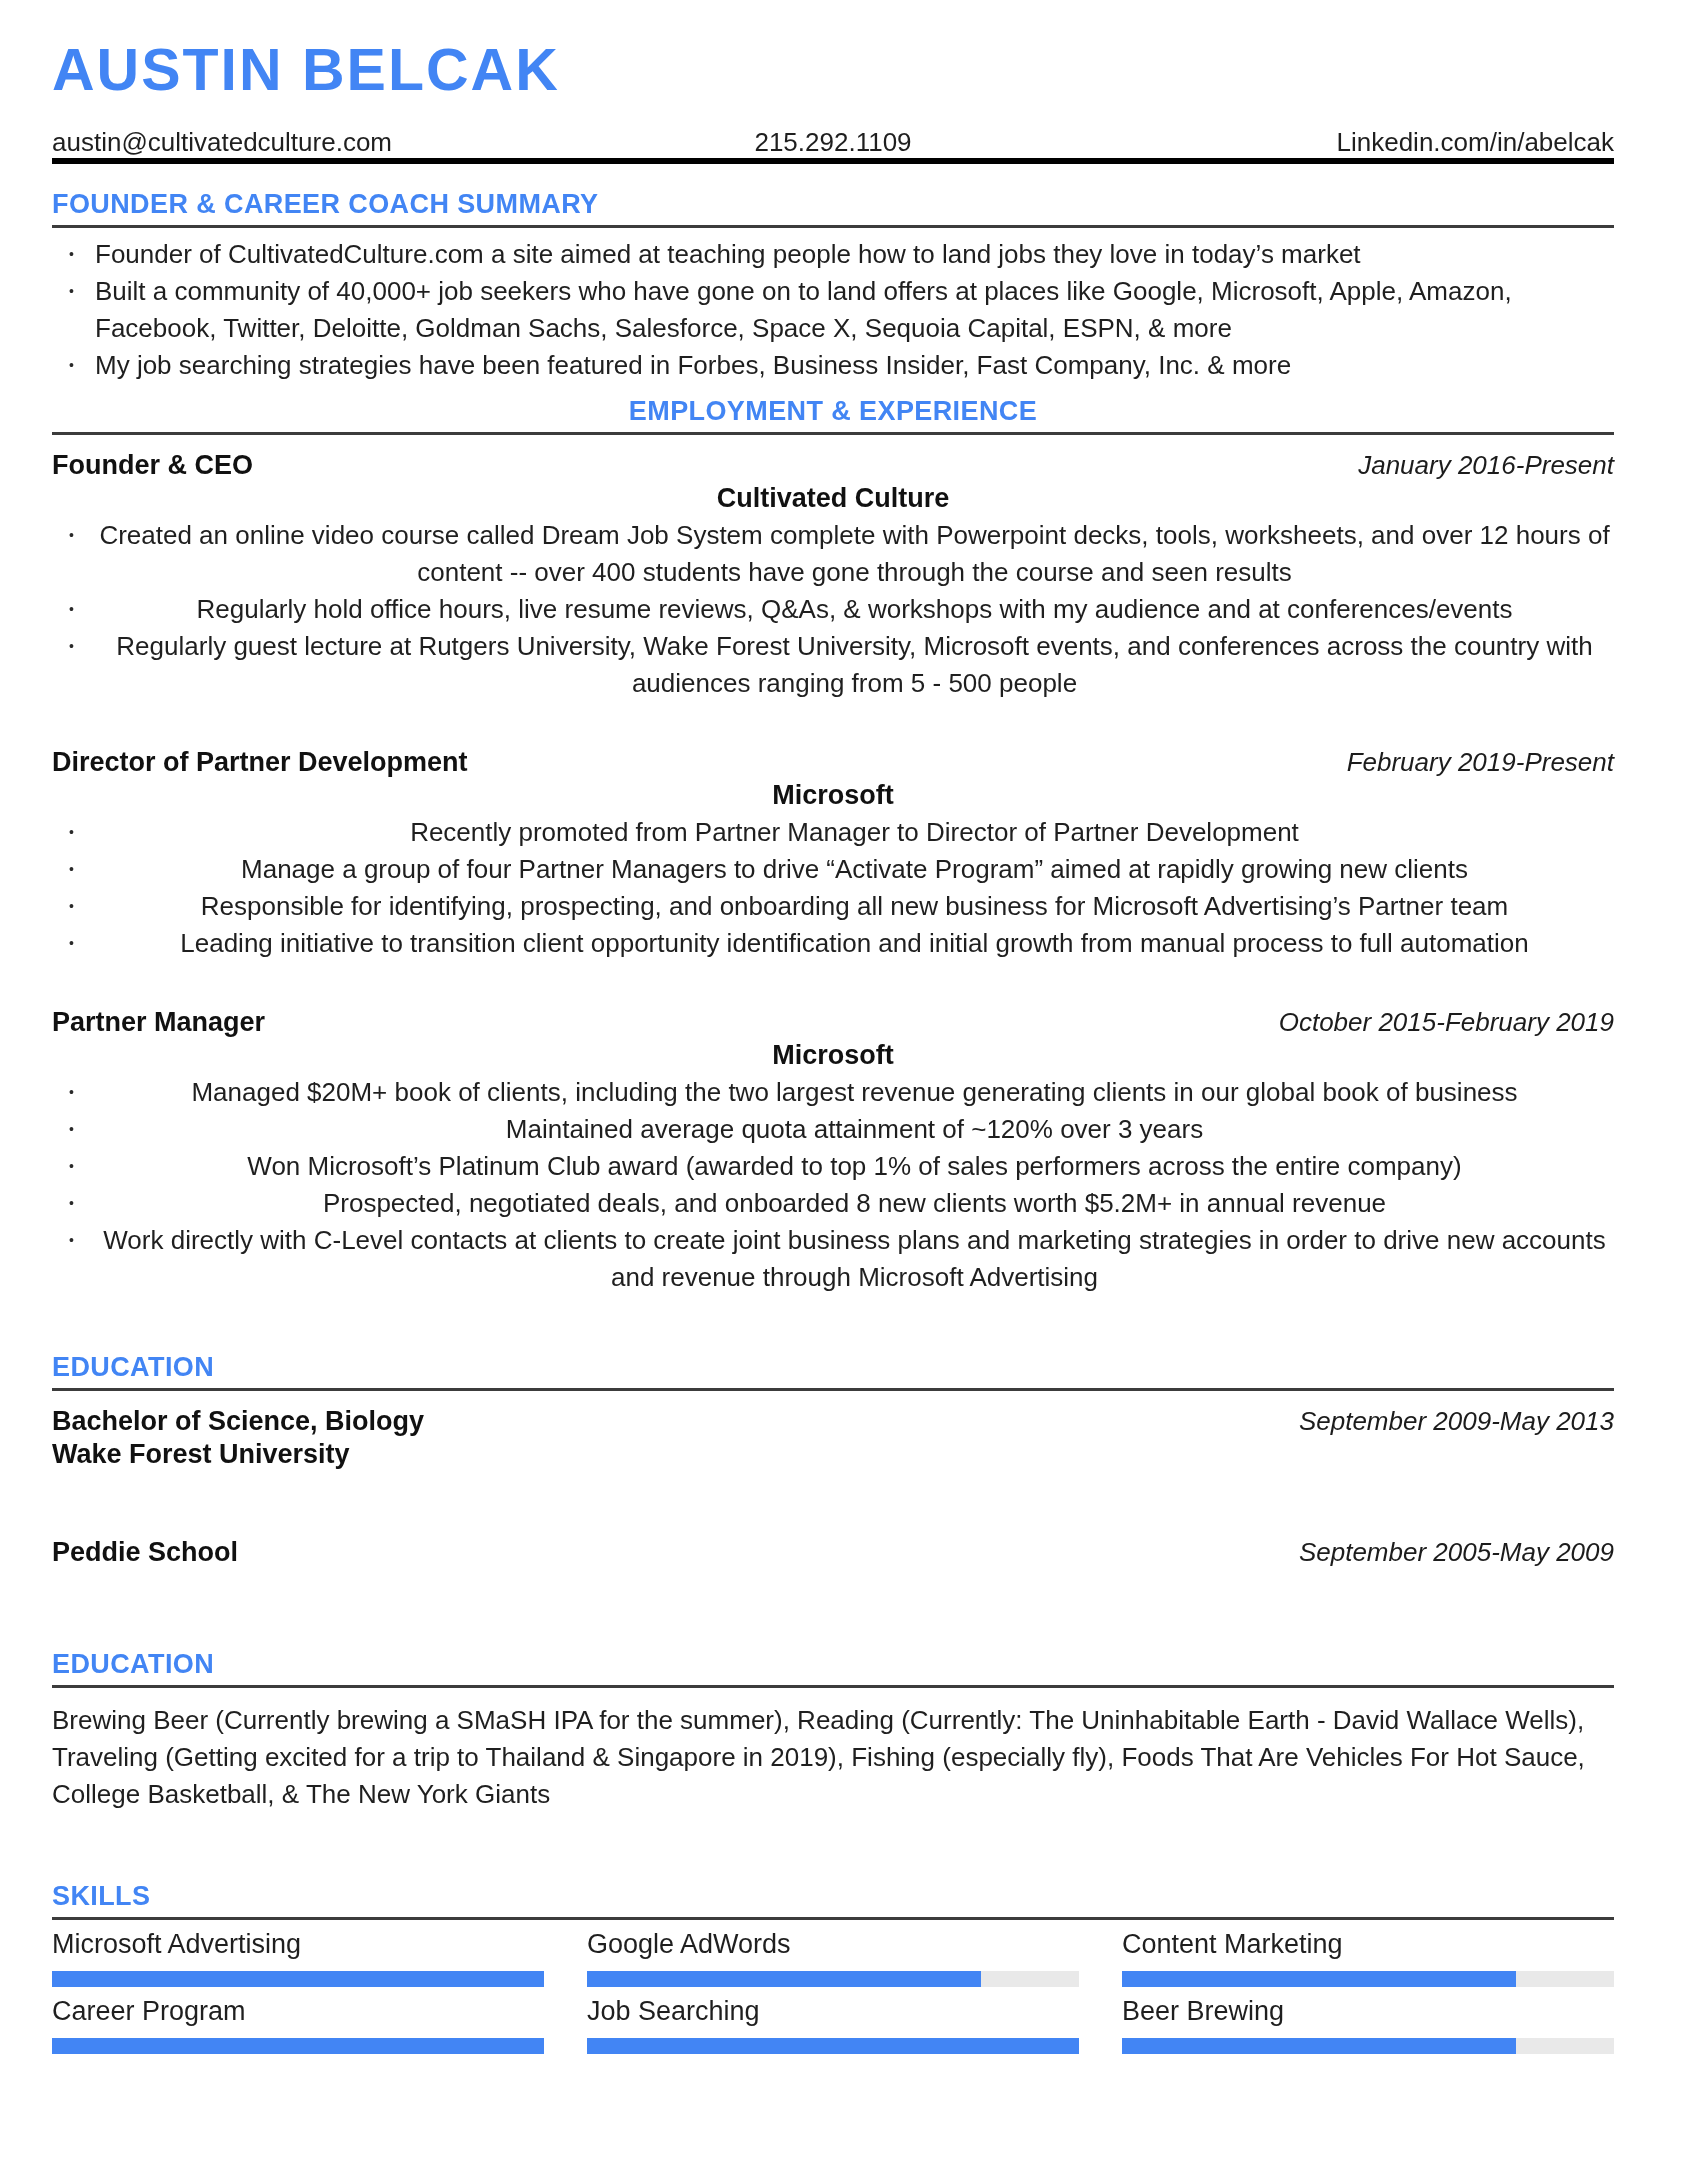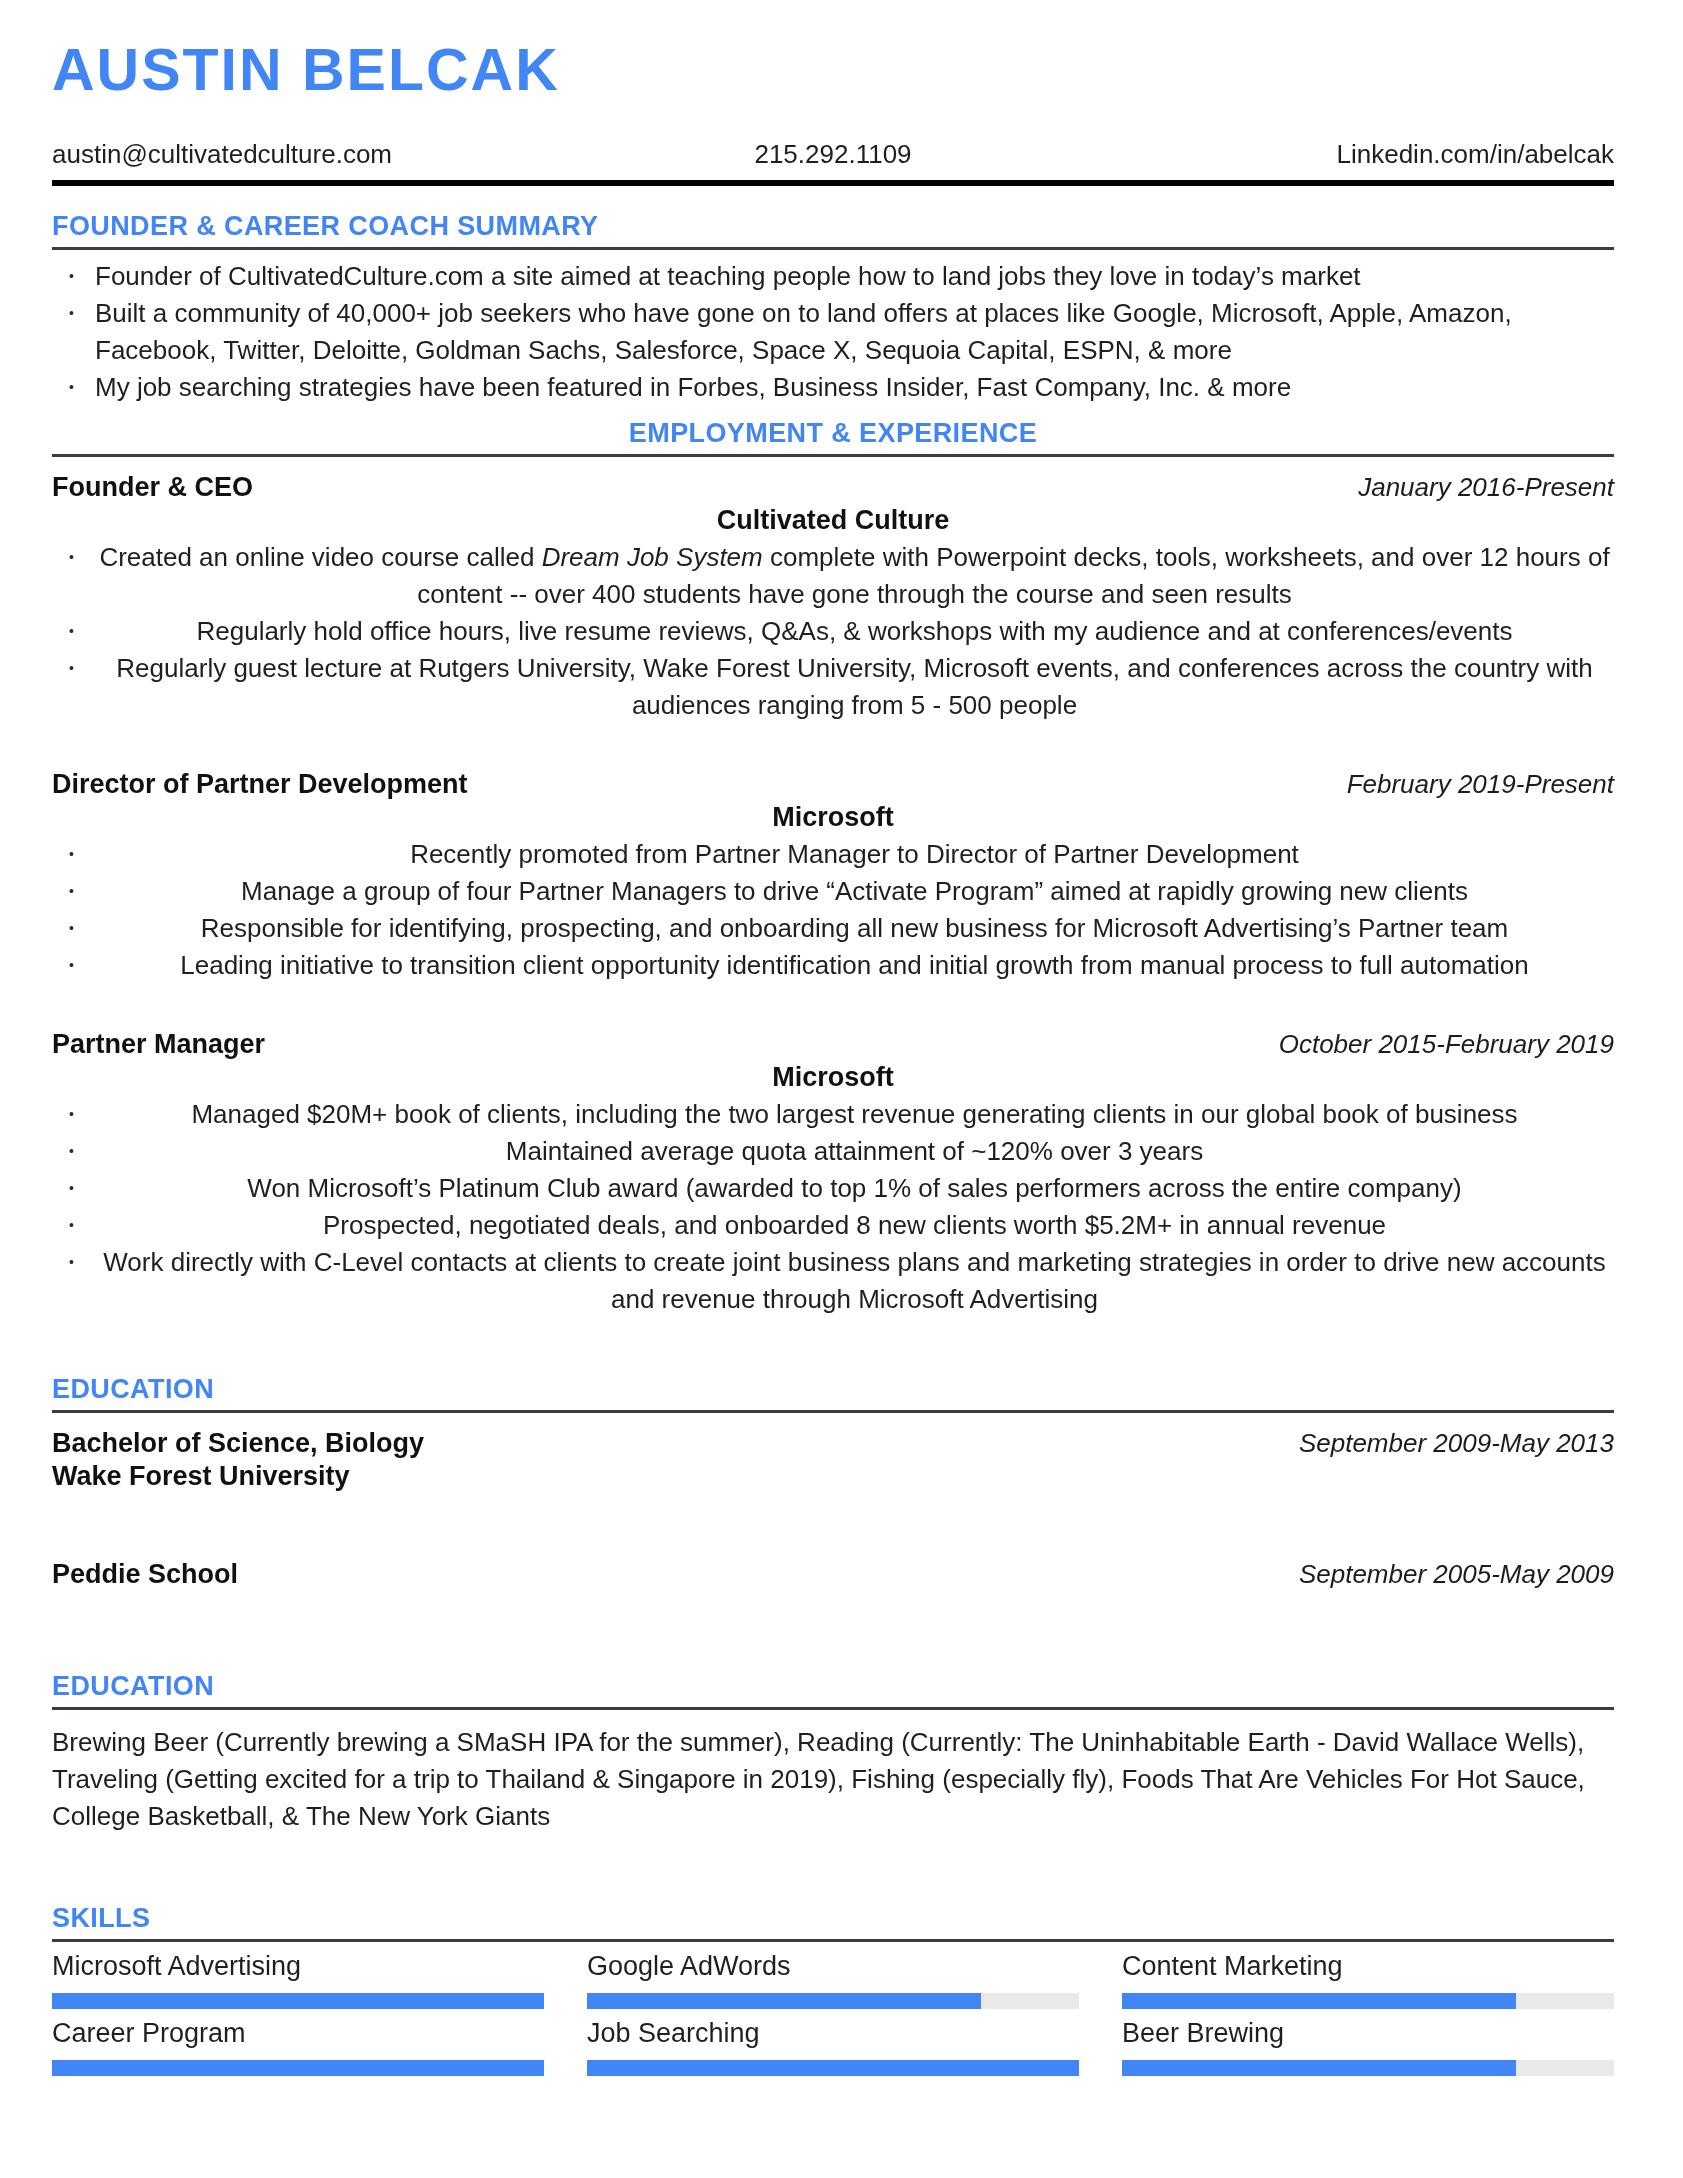--- a/index.html
+++ b/index.html
@@ -18,22 +18,22 @@
   }
   .page{width:1683px;height:2178px;padding:38px 69px 0 52px;overflow:hidden;}
 
   
   .name-title{
     margin:0;text-align:left;color:var(--accent);
     font-size:59px;line-height:65px;font-weight:700;letter-spacing:2px;
   }
   .contact{
     position:relative;display:flex;justify-content:space-between;align-items:center;
-    margin-top:36px;font-size:26px;line-height:30px;
-    padding-bottom:11px;border-bottom:6px solid var(--rule-black);
+    margin-top:24px;font-size:26px;line-height:30px;
+    padding-bottom:1px;border-bottom:6px solid var(--rule-black);
   }
   .contact .phone{position:absolute;left:50%;transform:translateX(-50%);}
 
   
   h2.sec-heading{
     margin:0;color:var(--accent);font-size:27px;line-height:32px;font-weight:700;
     letter-spacing:0.4px;padding-bottom:5px;border-bottom:3px solid var(--rule-section);
   }
   .sec-summary h2{margin-top:0;}
   .sec-summary{margin-top:24px;}
@@ -45,21 +45,21 @@
   
   ul.bullets{list-style:none;margin:8px 0 0 0;padding:0;}
   ul.bullets li{
     position:relative;padding-left:43px;
     font-size:26px;line-height:37px;
   }
   .dot{
     position:absolute;left:17px;top:0;
     font-size:14px;line-height:37px;color:#2a2a2a;
   }
-  .it{font-style:italic;}
+  .it{}
 
   
   .job{margin-top:44px;}
   .job.first{margin-top:14px;}
   .entry-head{display:flex;justify-content:space-between;align-items:baseline;}
   .entry-title{font-size:27px;line-height:33px;font-weight:700;color:#111;}
   .entry-sub{font-size:27px;line-height:33px;font-weight:700;color:#111;}
   .entry-date{font-size:26px;line-height:33px;font-style:italic;color:#1c1c1c;white-space:nowrap;}
   .job .bullets{margin-top:2px;}
   .edu-entry{margin-top:14px;}

